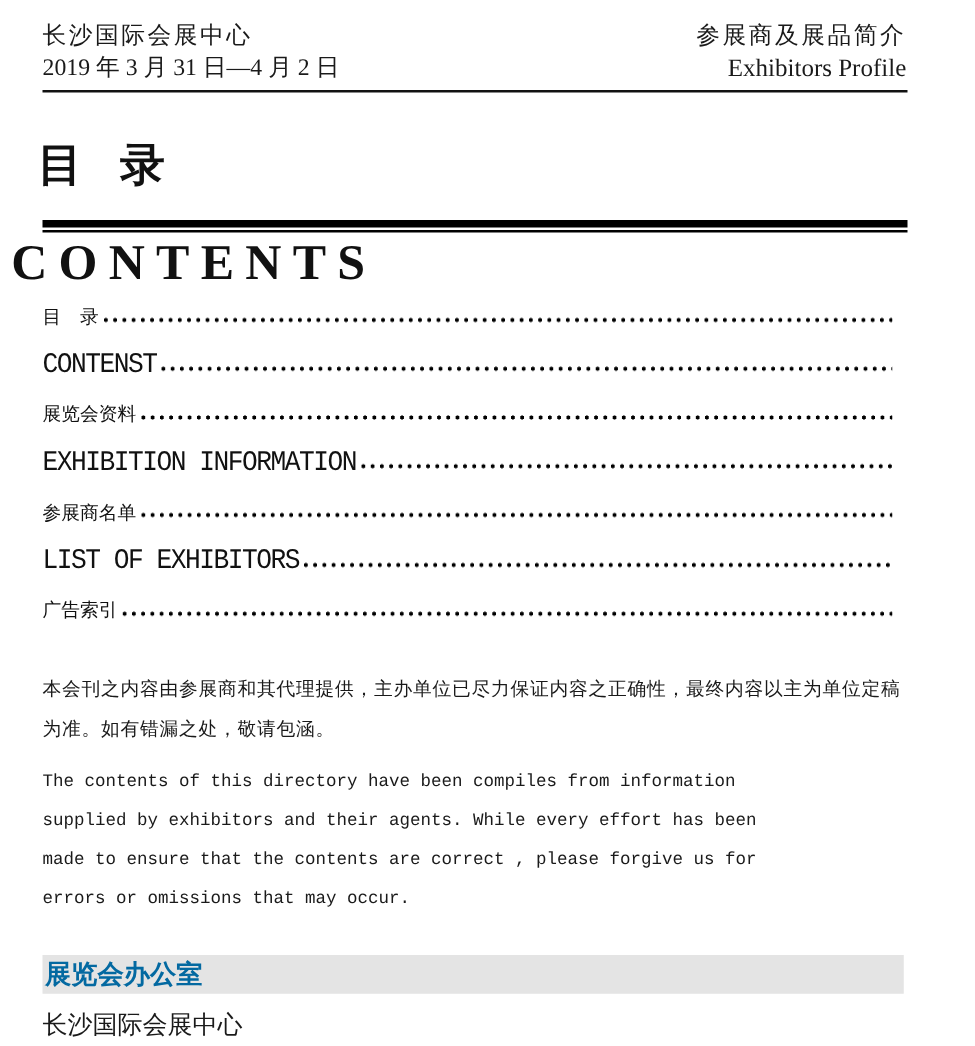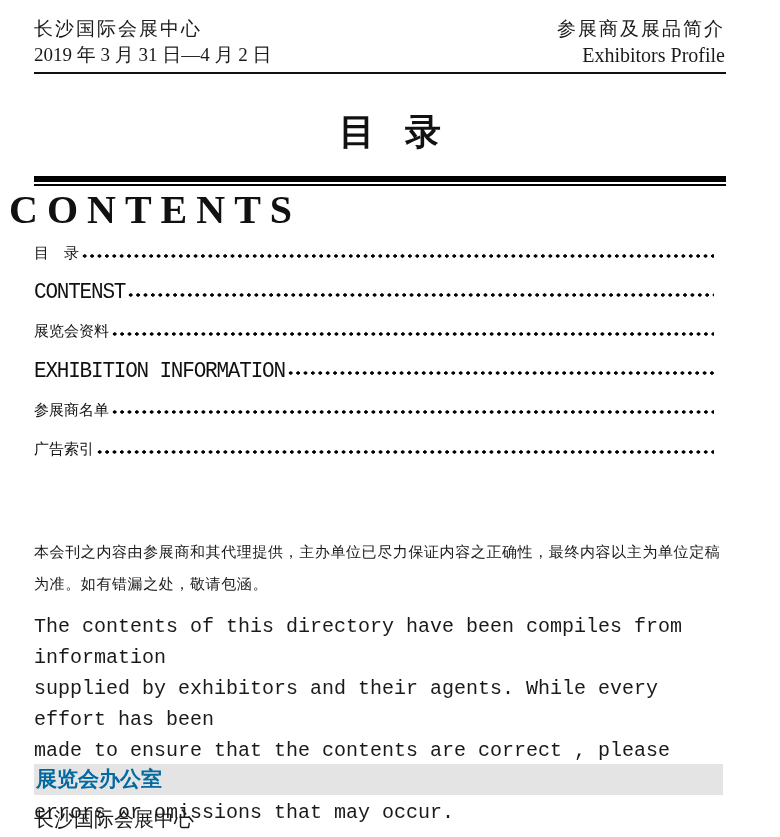--- a/index.html
+++ b/index.html
@@ -8,36 +8,36 @@
   .serif { font-family: "Liberation Serif", "DejaVu Serif", serif; }
   .mono  { font-family: "Liberation Mono", "DejaVu Sans Mono", monospace; }
   .sans  { font-family: "DejaVu Sans", "Liberation Sans", sans-serif; }
 
   .hdr-left-1 { left: 34px; top: 17px; font-size: 19px; letter-spacing: 2px; line-height: 24px; color:#1a1a1a; }
   .hdr-left-2 { left: 34px; top: 43px; font-size: 19px; line-height: 24px; color:#1a1a1a; }
   .hdr-right-1 { right: 55px; top: 17px; font-size: 19px; letter-spacing: 2px; line-height: 24px; text-align: left; color:#1a1a1a; }
   .hdr-right-2 { right: 55px; top: 43px; font-size: 20px; line-height: 24px; text-align: right; color:#1a1a1a; }
   .hdr-rule { left: 34px; width: 692px; top: 72px; height: 2px; background: #111; }
 
-  .title-cn { left: 0; width: 780px; top: 108px; text-align: center; font-size: 36px; font-weight: bold; letter-spacing: 30px; text-indent: 30px; line-height: 48px; }
+  .title-cn { left: 0; width: 780px; top: 108px; text-align: left; font-size: 36px; font-weight: bold; letter-spacing: 30px; text-indent: 30px; line-height: 48px; }
   .rule-thick { left: 34px; width: 692px; top: 176px; height: 6px; background: #000; }
   .rule-thin { left: 34px; width: 692px; top: 184px; height: 2px; background: #000; }
   .title-en { left: 0; width: 780px; top: 190px; text-align: left; font-size: 40px; font-weight: bold; letter-spacing: 9px; text-indent: 9px; line-height: 40px; }
 
   .toc { left: 34px; top: 234px; width: 680px; }
   .toc-row { display: flex; align-items: center; height: 39.2px; overflow: hidden; white-space: nowrap; }
   .toc-label { font-size: 22px; flex: 0 0 auto; color:#111; }
   .toc-label.cn { font-family: "DejaVu Sans", sans-serif; font-size: 15px; }
   .toc-label.en { font-family: "Liberation Mono", "DejaVu Sans Mono", monospace; font-size: 21px; letter-spacing: -1.2px; transform: scaleY(1.08); }
   .toc-leader { flex: 1 1 auto; height: 4px; margin-left: 2px; margin-top: 4px;
     background-image: radial-gradient(circle, #000 1.5px, transparent 1.8px);
     background-size: 7.4px 4px; background-repeat: repeat-x; }
 
   .para-cn { left: 34px; top: 536px; width: 700px; font-size: 15px; line-height: 32px; letter-spacing: 0.6px; color:#1a1a1a; }
-  .para-en { left: 34px; top: 611px; width: 700px; font-size: 20px; line-height: 31px; color:#1a1a1a; }
+  .para-en { left: 34px; top: 611px; width: 700px; font-size: 14px; line-height: 31px; color:#1a1a1a; }
 
   .section-bar { left: 34px; width: 689px; top: 764px; height: 31px; background: #e4e4e4; }
   .section-title { left: 36px; top: 764px; font-size: 21px; font-weight: bold; line-height: 31px; color:#0369a1; }
   .section-sub { left: 34px; top: 806px; font-size: 20px; line-height: 26px; color:#1a1a1a; }
 </style>
 </head>
 <body>
 
 <div class="abs serif hdr-left-1">长沙国际会展中心</div>
 <div class="abs serif hdr-left-2">2019 年 3 月 31 日—4 月 2 日</div>
@@ -65,20 +65,24 @@
   </div>
   <div class="toc-row">
     <span class="toc-label en">EXHIBITION INFORMATION</span>
     <span class="toc-leader"></span>
   </div>
   <div class="toc-row">
     <span class="toc-label cn">参展商名单</span>
     <span class="toc-leader"></span>
   </div>
   <div class="toc-row">
+    <span class="toc-label en">LIST OF EXHIBITORS</span>
+    <span class="toc-leader"></span>
+  </div>
+  <div class="toc-row">
     <span class="toc-label cn">广告索引</span>
     <span class="toc-leader"></span>
   </div>
 </div>
 
 <div class="abs serif para-cn">本会刊之内容由参展商和其代理提供，主办单位已尽力保证内容之正确性，最终内容以主为单位定稿为准。如有错漏之处，敬请包涵。</div>
 
 <div class="abs mono para-en">
   <div>The contents of this directory have been compiles from information</div>
   <div>supplied by exhibitors and their agents. While every effort has been</div>

